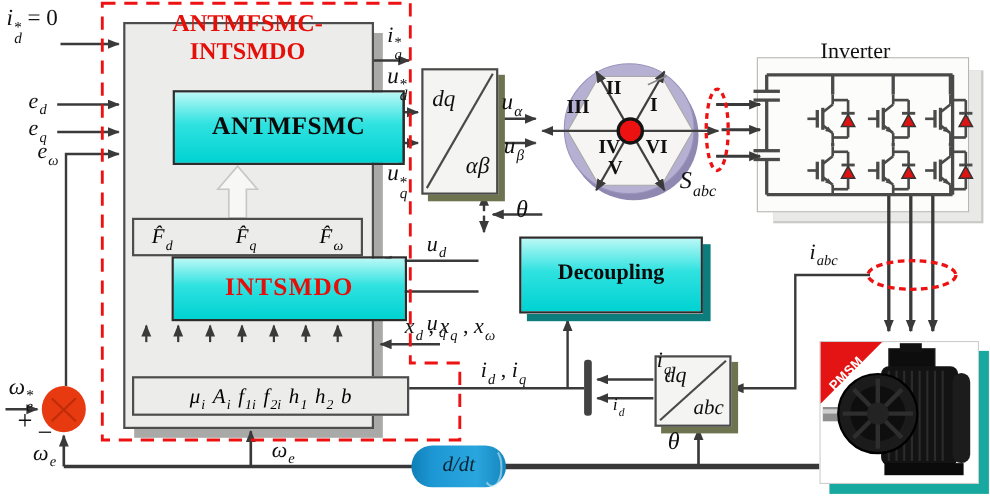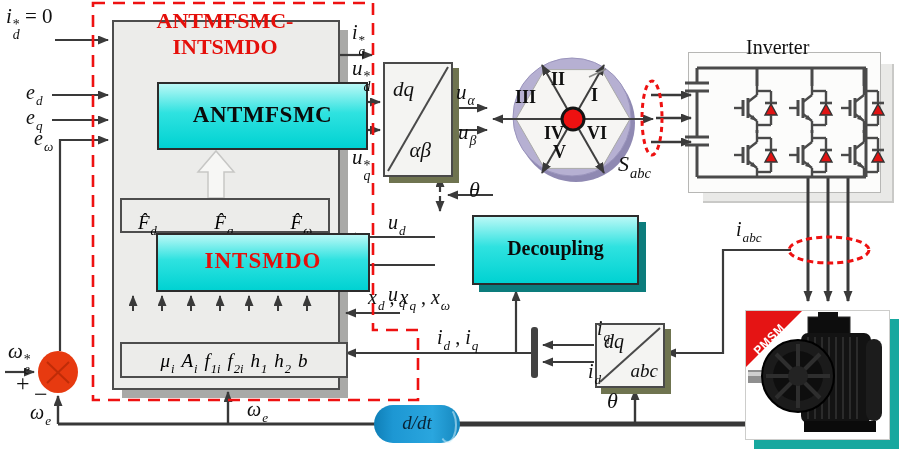--- a/index.html
+++ b/index.html
@@ -23,27 +23,27 @@
   
   #ctrl-box{left:112px;top:20px;width:224px;height:366px;background:#ececea;
             border:2px solid #4d4d4d;box-shadow:9px 9px 0 -1px #a9a9a7;}
   #ctrl-title{left:118px;top:8px;width:214px;text-align:center;color:#e50f0a;
               font-weight:bold;font-size:22px;line-height:1.16;z-index:4;}
   .cyan{background:linear-gradient(180deg,#b9f8f6 0%,#2fe2e0 45%,#00d2d2 100%);
         border:2px solid #2c2c2c;text-align:center;margin-left:36px;}
   #antmfsmc{left:121px;top:82px;width:207px;height:64px;font-weight:bold;font-size:23px;
             color:#0b0b0b;line-height:62px;letter-spacing:.5px;}
   #fhat-box{left:120px;top:198px;width:210px;height:35px;background:#ececea;
-            border:2px solid #4d4d4d;display:flex;align-items:flex-start;
-            justify-content:space-between;padding:12px 16px;box-sizing:border-box;font-size:19px;}
+            border:2px solid #4d4d4d;display:flex;align-items:flex-end;
+            justify-content:space-between;padding:0 16px;box-sizing:border-box;font-size:19px;}
   #intsmdo{left:120px;top:233px;width:210px;height:55px;font-weight:bold;font-size:23px;
            color:#e50f0a;line-height:52px;letter-spacing:1px;}
   #parameters{left:120px;top:312px;width:210px;height:30px;font-weight:bold;font-size:20px;
               color:#0b0b0b;line-height:28px;}
-  #params-row{left:120px;top:342px;width:228px;height:36px;background:#ececea;
+  #params-row{left:120px;top:342px;width:252px;height:36px;background:#ececea;
               border:2px solid #4d4d4d;text-align:center;font-size:19px;line-height:33px;
               box-sizing:border-box;}
   
   .xform{background:#f4f4f2;border:2px solid #4a4a4a;box-shadow:6px 6px 0 #6f7450;}
   #dq-ab{left:383px;top:62px;width:66px;height:111px;}
   #dq-abc{left:595px;top:323px;width:66px;height:61px;}
   .xf-lbl{position:absolute;font-style:italic;color:#101010;}
   
   #decoupling{left:436px;top:215px;width:163px;height:66px;font-weight:bold;font-size:20px;
               color:#0b0b0b;line-height:62px;box-shadow:7px 7px 0 #0c7c7c;}
@@ -222,21 +222,21 @@
     <span><span class="m-n">F̂</span><span class="m-sub">ω</span></span>
   </div>
   <div class="abs block cyan" id="intsmdo">INTSMDO</div>
   <div class="abs block" id="params-row"><span class="m-n">μ</span><span class="m-sub">i</span><span class="m-sp"></span><span class="m-n">A</span><span class="m-sub">i</span><span class="m-sp"></span><span class="m-n">f</span><span class="m-sub">1i</span><span class="m-sp"></span><span class="m-n">f</span><span class="m-sub">2i</span><span class="m-sp"></span><span class="m-n">h</span><span class="m-sub">1</span><span class="m-sp"></span><span class="m-n">h</span><span class="m-sub">2</span><span class="m-sp"></span><span class="m-n">b</span></div>
 
   <div class="abs block xform" id="dq-ab">
     <svg width="66" height="111">
         <line x1="3" y1="107" x2="63" y2="3" stroke="#4a4a4a" stroke-width="2"></line>
       </svg>
     <span class="xf-lbl" style="left:8px;top:13px;font-size:21px;">dq</span>
-    <span class="xf-lbl" style="right:20px;bottom:12px;font-size:21px;">αβ</span>
+    <span class="xf-lbl" style="right:6px;bottom:12px;font-size:21px;">αβ</span>
   </div>
   <div class="abs block xform" id="dq-abc">
     <svg width="66" height="61">
         <line x1="3" y1="57" x2="63" y2="3" stroke="#4a4a4a" stroke-width="2"></line>
       </svg>
     <span class="xf-lbl" style="left:7px;top:5px;font-size:20px;">dq</span>
     <span class="xf-lbl" style="right:5px;bottom:4px;font-size:19px;">abc</span>
   </div>
 
   <div class="abs block cyan" id="decoupling">Decoupling</div>
@@ -319,15 +319,15 @@
   <span class="lbl" style="left:458px;top:122px;font-size:21px;"><span class="m-n">u</span><span class="m-sub">β</span></span>
   <span class="lbl" style="left:469px;top:179px;font-size:22px;font-style:italic;">θ</span>
   <span class="lbl" style="left:607px;top:390px;font-size:22px;font-style:italic;">θ</span>
   <span class="lbl" style="left:618px;top:153px;font-size:22px;"><span class="m-n">S</span><span class="m-sub">abc</span></span>
   <span class="lbl" style="left:736px;top:219px;font-size:20px;"><span class="m-n">i</span><span class="m-sub">abc</span></span>
   <span class="lbl" style="left:388px;top:212px;font-size:20px;"><span class="m-n">u</span><span class="m-sub">d</span></span>
   <span class="lbl" style="left:388px;top:245px;font-size:20px;margin-top:39px;"><span class="m-n">u</span><span class="m-sub">q</span></span>
   <span class="lbl" style="left:368px;top:287px;font-size:20px;"><span class="m-n">x</span><span class="m-sub">d</span><span class="m-r"> , </span><span class="m-n">x</span><span class="m-sub">q</span><span class="m-r"> , </span><span class="m-n">x</span><span class="m-sub">ω</span></span>
   <span class="lbl" style="left:437px;top:327px;font-size:20px;"><span class="m-n">i</span><span class="m-sub">d</span><span class="m-r"> , </span><span class="m-n">i</span><span class="m-sub">q</span></span>
   <span class="lbl" style="left:555px;top:318px;font-size:20px;margin-left:42px;"><span class="m-n">i</span><span class="m-sub">q</span></span>
-  <span class="lbl" style="left:588px;top:361px;font-size:20px;"><span class="m-n">i</span><span class="m-sub">d</span></span>
+  <span class="lbl" style="left:557px;top:361px;font-size:16px;"><span class="m-n">i</span><span class="m-sub">d</span></span>
 
 </div>
 
 </body></html>

